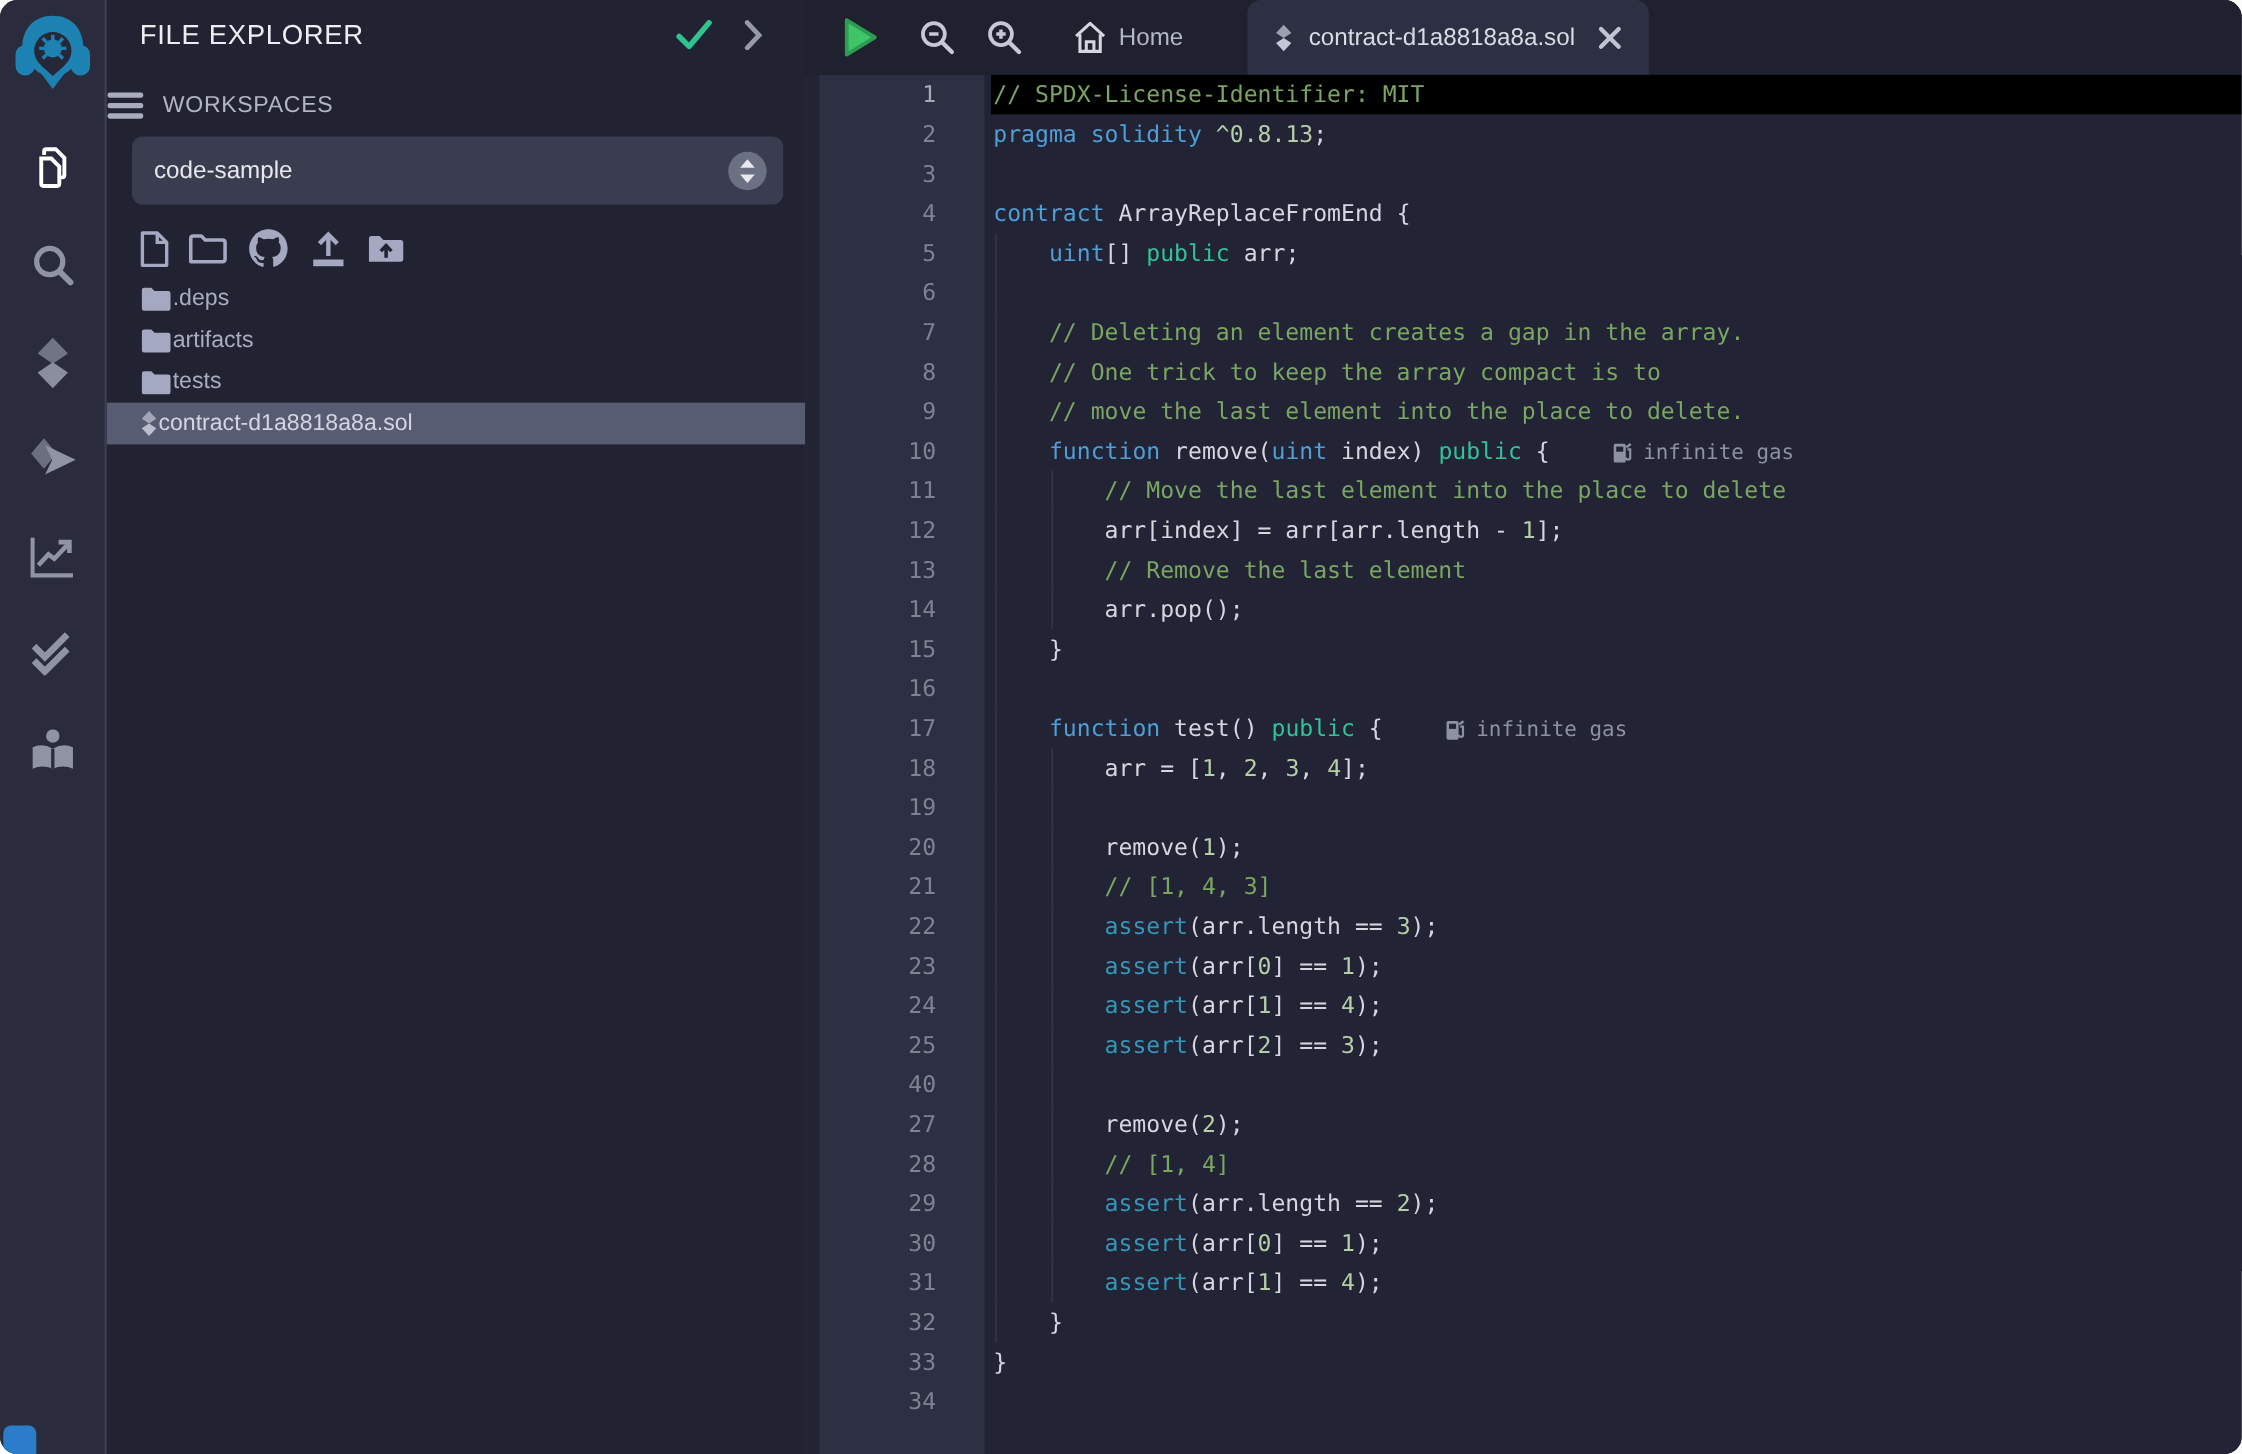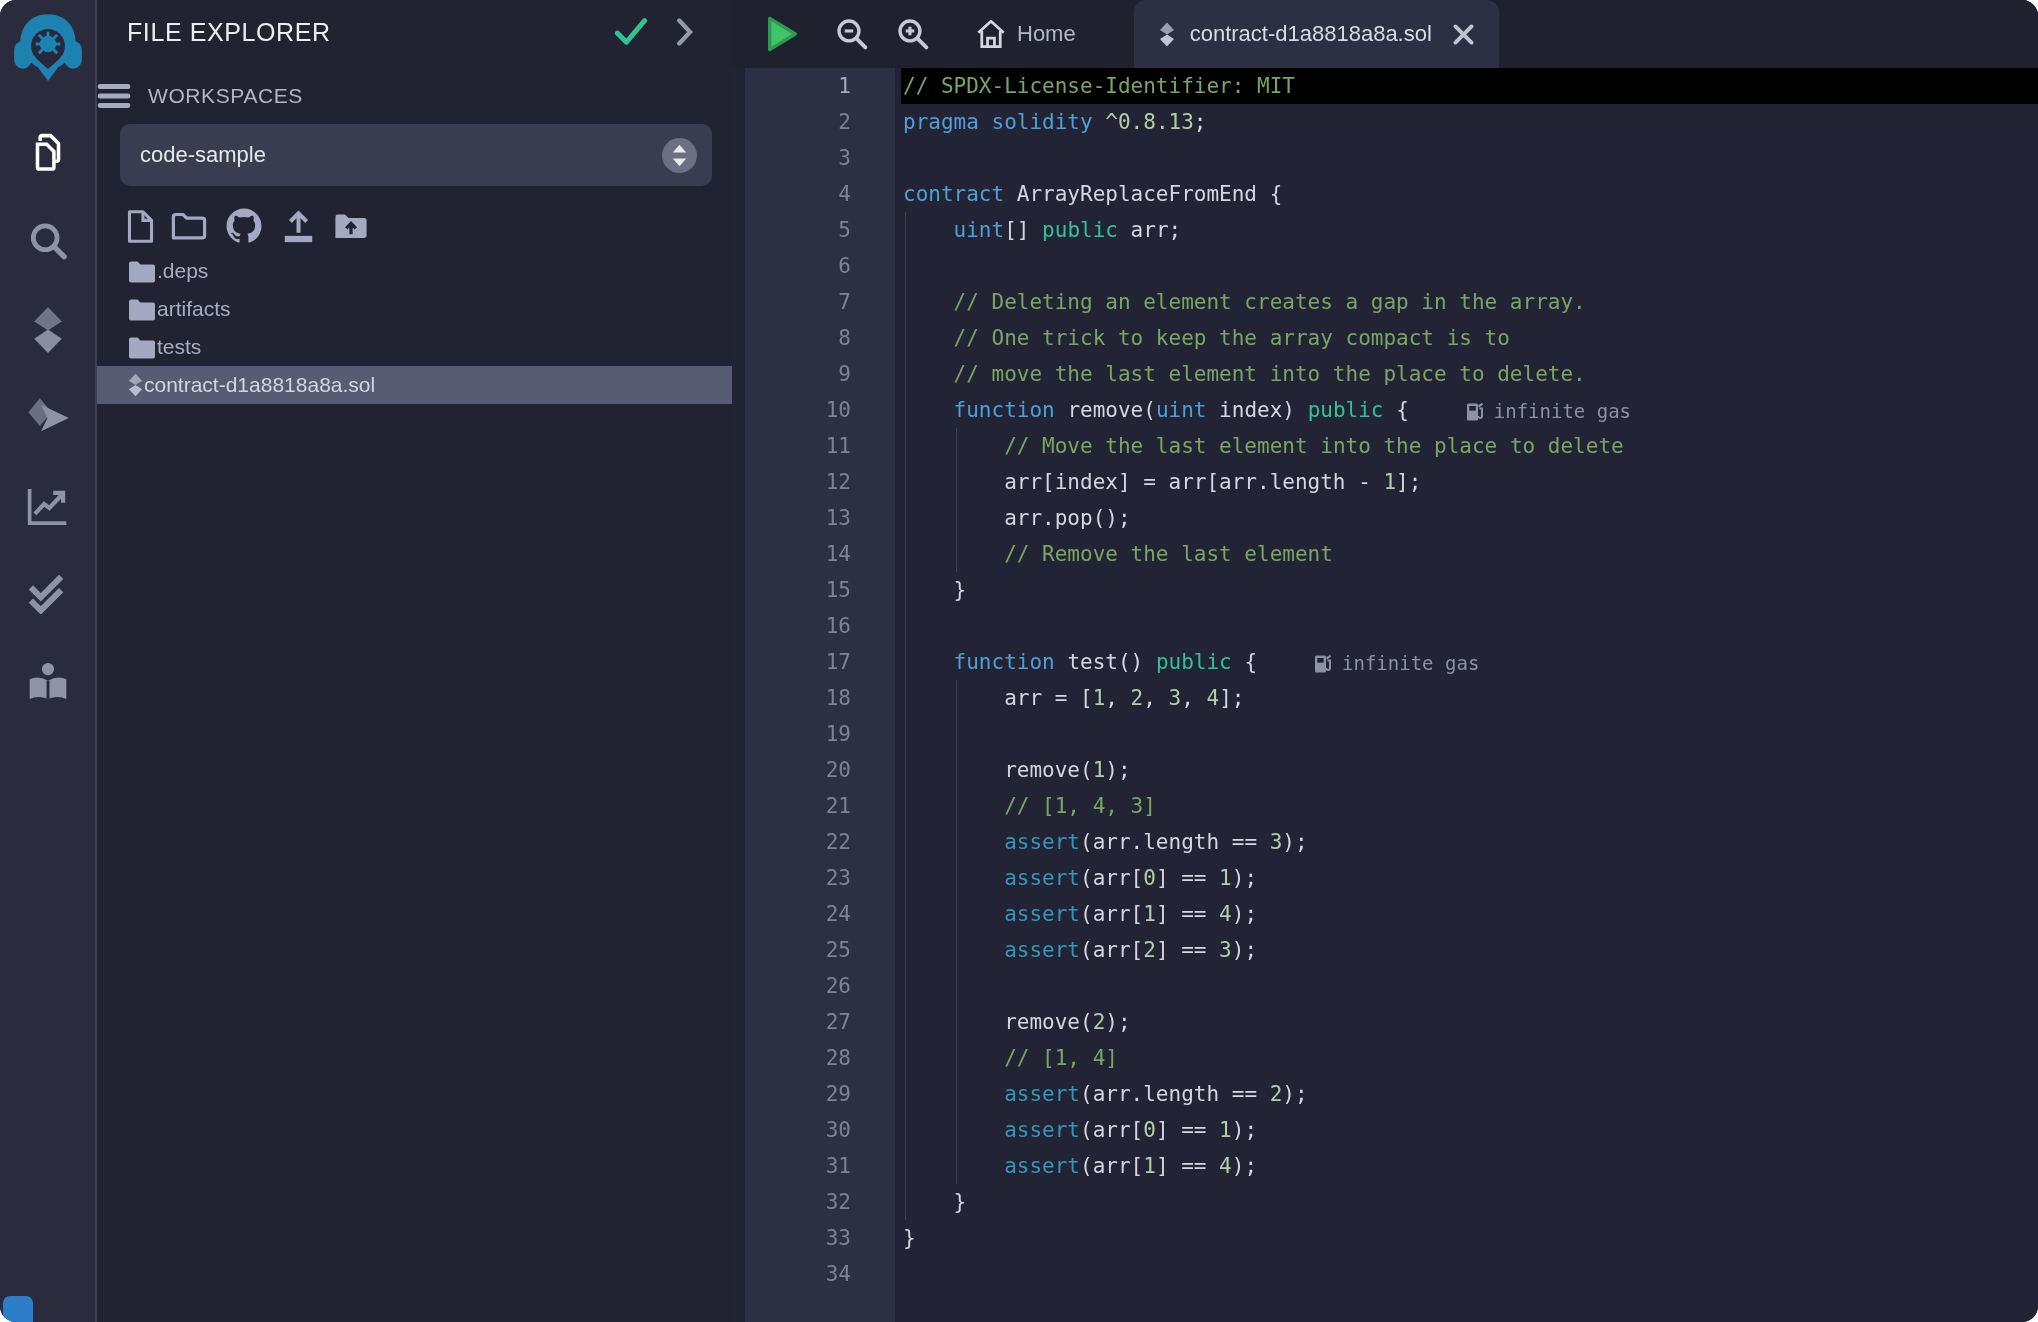--- a/index.html
+++ b/index.html
@@ -368,21 +368,21 @@
           <div class="ln">16</div>
           <div class="ln">17</div>
           <div class="ln">18</div>
           <div class="ln">19</div>
           <div class="ln">20</div>
           <div class="ln">21</div>
           <div class="ln">22</div>
           <div class="ln">23</div>
           <div class="ln">24</div>
           <div class="ln">25</div>
-          <div class="ln">26</div>
+          <div class="ln">40</div>
           <div class="ln">27</div>
           <div class="ln">28</div>
           <div class="ln">29</div>
           <div class="ln">30</div>
           <div class="ln">31</div>
           <div class="ln">32</div>
           <div class="ln">33</div>
           <div class="ln">34</div>
         </div>
       <div class="code">
@@ -396,22 +396,22 @@
           <div class="codeline"><span class="guide" style="left: 4px;"></span><span class="tk-df">    </span><span class="tk-com">// One trick to keep the array compact is to</span></div>
           <div class="codeline"><span class="guide" style="left: 4px;"></span><span class="tk-df">    </span><span class="tk-com">// move the last element into the place to delete.</span></div>
           <div class="codeline"><span class="guide" style="left: 4px;"></span><span class="tk-df">    </span><span class="tk-kw">function</span><span class="tk-df"> remove(</span><span class="tk-kw">uint</span><span class="tk-df"> index) </span><span class="tk-mod">public</span><span class="tk-df"> {</span><span class="gas"><span style="display: inline-flex;"><svg width="20" height="23" viewBox="0 0 20 22">
                   <rect x="2" y="3" width="11" height="17" rx="1.5" fill="currentColor"></rect>
                   <rect x="4.3" y="5.5" width="6.4" height="4.6" fill="#222334"></rect>
                   <path d="M14.5 8 H17 V15.5 a1.9 1.9 0 0 1 -3.8 0" fill="none" stroke="currentColor" stroke-width="2"></path>
                   <path d="M13.5 6.2 L17.5 3.2" stroke="currentColor" stroke-width="2.2"></path>
                 </svg></span><span>infinite gas</span></span></div>
           <div class="codeline"><span class="guide" style="left: 4px;"></span><span class="guide" style="left: 54.56px;"></span><span class="tk-df">        </span><span class="tk-com">// Move the last element into the place to delete</span></div>
           <div class="codeline"><span class="guide" style="left: 4px;"></span><span class="guide" style="left: 54.56px;"></span><span class="tk-df">        arr[index] = arr[arr.length - </span><span class="tk-num">1</span><span class="tk-df">];</span></div>
+          <div class="codeline"><span class="guide" style="left: 4px;"></span><span class="guide" style="left: 54.56px;"></span><span class="tk-df">        </span><span class="tk-com">// Remove the last element</span></div>
           <div class="codeline"><span class="guide" style="left: 4px;"></span><span class="guide" style="left: 54.56px;"></span><span class="tk-df">        arr.pop();</span></div>
-          <div class="codeline"><span class="guide" style="left: 4px;"></span><span class="guide" style="left: 54.56px;"></span><span class="tk-df">        </span><span class="tk-com">// Remove the last element</span></div>
           <div class="codeline"><span class="guide" style="left: 4px;"></span><span class="tk-df">    }</span></div>
           <div class="codeline"><span class="guide" style="left: 4px;"></span></div>
           <div class="codeline"><span class="guide" style="left: 4px;"></span><span class="tk-df">    </span><span class="tk-kw">function</span><span class="tk-df"> test() </span><span class="tk-mod">public</span><span class="tk-df"> {</span><span class="gas"><span style="display: inline-flex;"><svg width="20" height="23" viewBox="0 0 20 22">
                   <rect x="2" y="3" width="11" height="17" rx="1.5" fill="currentColor"></rect>
                   <rect x="4.3" y="5.5" width="6.4" height="4.6" fill="#222334"></rect>
                   <path d="M14.5 8 H17 V15.5 a1.9 1.9 0 0 1 -3.8 0" fill="none" stroke="currentColor" stroke-width="2"></path>
                   <path d="M13.5 6.2 L17.5 3.2" stroke="currentColor" stroke-width="2.2"></path>
                 </svg></span><span>infinite gas</span></span></div>
           <div class="codeline"><span class="guide" style="left: 4px;"></span><span class="guide" style="left: 54.56px;"></span><span class="tk-df">        arr = [</span><span class="tk-num">1</span><span class="tk-df">, </span><span class="tk-num">2</span><span class="tk-df">, </span><span class="tk-num">3</span><span class="tk-df">, </span><span class="tk-num">4</span><span class="tk-df">];</span></div>
           <div class="codeline"><span class="guide" style="left: 4px;"></span><span class="guide" style="left: 54.56px;"></span></div>

